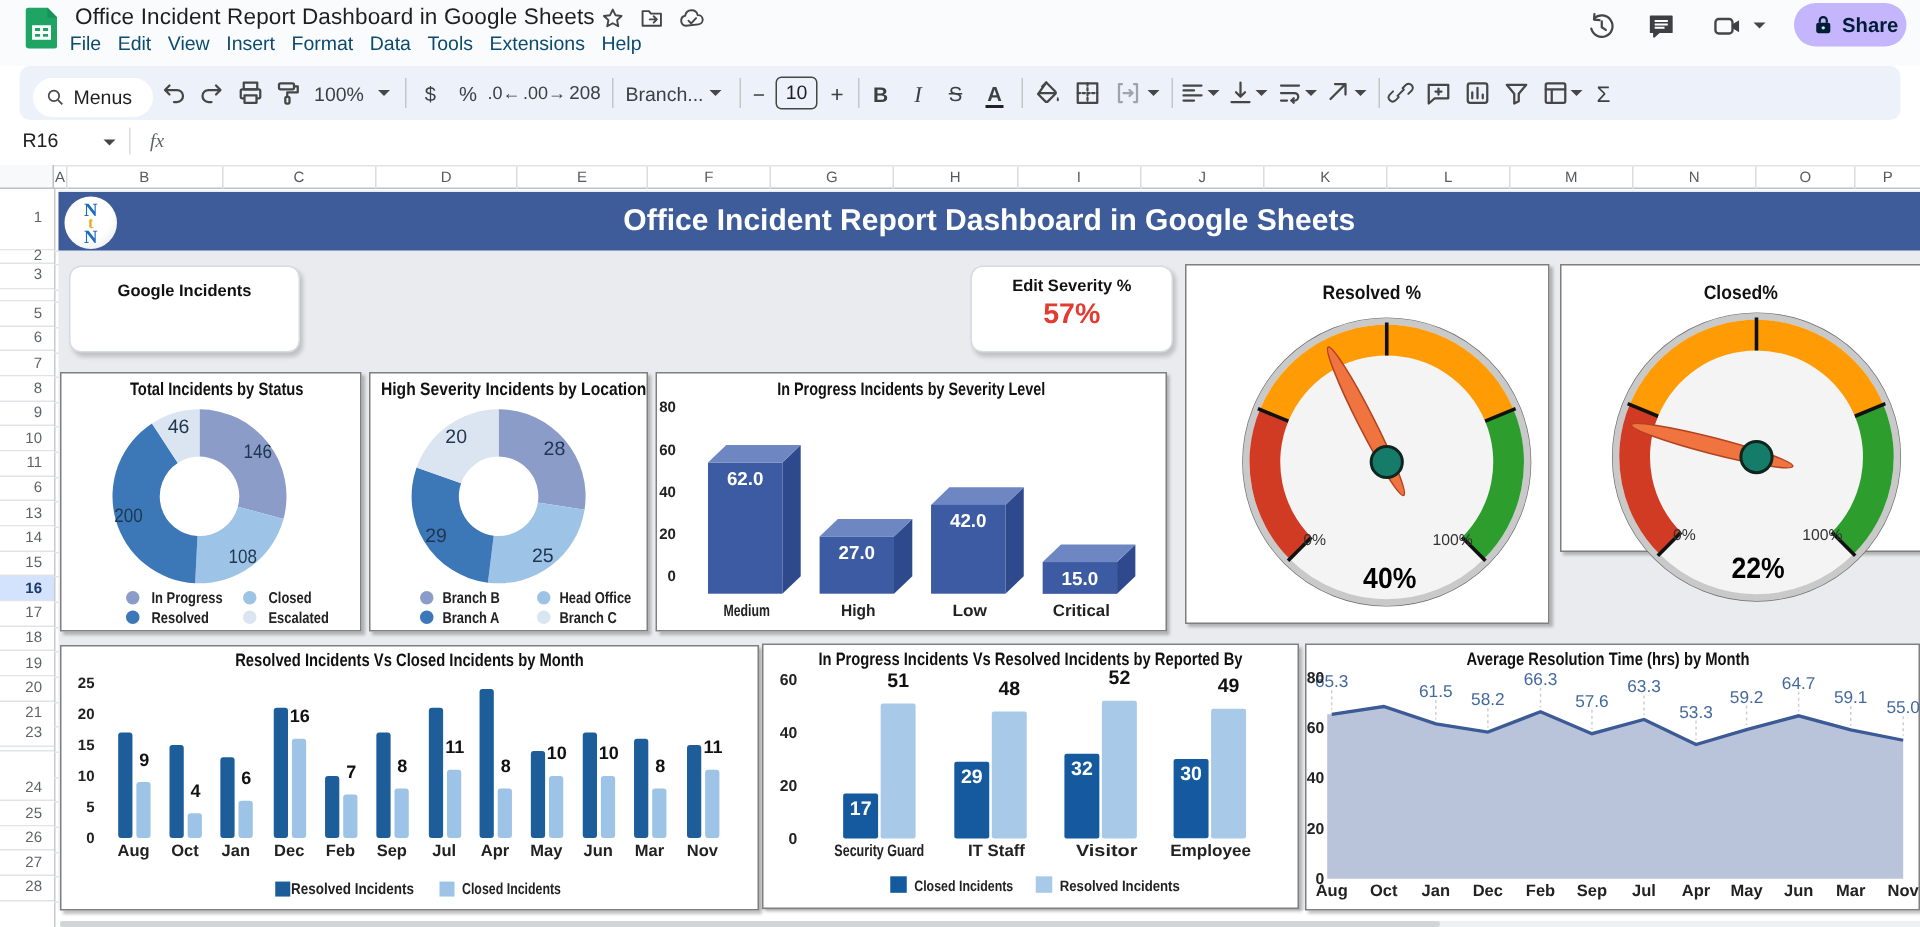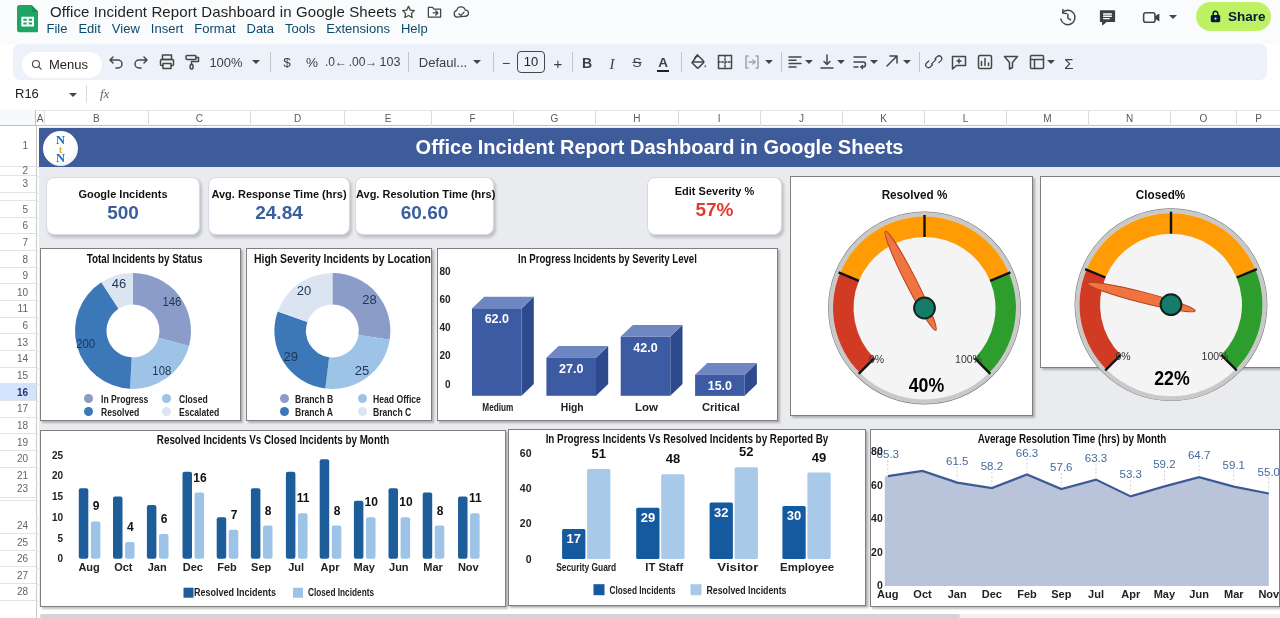--- a/index.html
+++ b/index.html
@@ -7,21 +7,21 @@
 
 #topbar { position:absolute; left:0; top:0; width:1280px; height:44px; background:#f9fbfd; }
 #sheeticon { position:absolute; left:16.9px; top:5.3px; width:21.4px; height:27.4px; }
 #doctitle { position:absolute; left:50px; top:3px; font-size:15px; color:#1f1f1f; letter-spacing:0.1px; }
 .tbi { position:absolute; top:4px; width:17px; height:17px; }
 .tbi svg { width:100%; height:100%; }
 #menubar { position:absolute; left:41px; top:21px; height:18px; font-size:13px; color:#0c4a6e;text-align:right; }
 .mi { padding:0 5.5px; }
 .rti { position:absolute; top:7px; width:21px; height:21px; }
 .rti svg { width:100%; height:100%; }
-#share { position:absolute; left:1196px; top:2px; width:75px; height:29px; background:#bef264; border-radius:15px;text-align:center; }
+#share { position:absolute; left:1196px; top:2px; width:75px; height:29px; background:#c4b5fd; border-radius:15px;text-align:center; }
 #share span { position:absolute; left:32px; top:7px; font-size:13.5px; font-weight:bold; color:#001d35; }
 #share svg { position:absolute; left:12px; top:7px; width:15px; height:15px; }
 
 #toolbar { position:absolute; left:13px; top:44px; width:1254px; height:36px; background:#edf2fa; border-radius:7px; }
 #menuspill { position:absolute; left:9px; top:8px; width:80px; height:26px; background:#fff; border-radius:13px; }
 #menuspill svg { position:absolute; left:8px; top:5.5px; width:14px; height:14px; }
 #menuspill span { position:absolute; left:27px; top:5px; font-size:13px; color:#1f1f1f; }
 .ti { position:absolute; top:8px; height:20px; }
 .ti svg { width:100%; height:100%; }
 .ttx { position:absolute; top:11px; height:18px; text-align:center; color:#3c4043; }
@@ -134,23 +134,23 @@
           <path d="M14,5.5 h2.5 v4 h-7 v3" stroke="#444746" stroke-width="1.5" fill="none" stroke-linecap="round" stroke-linejoin="round"></path>
           <rect x="8.2" y="12.5" width="2.8" height="4.5" rx="1" stroke="#444746" stroke-width="1.5" fill="none" stroke-linecap="round" stroke-linejoin="round"></rect>
         </svg></div>
       <div class="ttx" style="left:191px;width:44px;font-size:13px">100%</div>
       <div class="caret" style="left:239px"></div>
       <div class="sep" style="left:257px"></div>
       <div class="ttx" style="left:264px;width:20px;font-size:13.5px">$</div>
       <div class="ttx" style="left:287px;width:24px;font-size:13.5px">%</div>
       <div class="ttx" style="left:308px;width:30px;font-size:12px">.0←</div>
       <div class="ttx" style="left:333px;width:34px;font-size:12px">.00→</div>
-      <div class="ttx" style="left:362px;width:30px;font-size:12.5px">103</div>
+      <div class="ttx" style="left:362px;width:30px;font-size:12.5px">208</div>
       <div class="sep" style="left:395px"></div>
-      <div class="ttx" style="left:400px;width:60px;font-size:13px">Defaul...</div>
+      <div class="ttx" style="left:400px;width:60px;font-size:13px">Branch...</div>
       <div class="caret" style="left:460px"></div>
       <div class="sep" style="left:480px"></div>
       <div class="ttx" style="left:483px;width:20px;font-size:14px">−</div>
       <div class="fsbox">10</div>
       <div class="ttx" style="left:535px;width:20px;font-size:15px">+</div>
       <div class="sep" style="left:559px"></div>
       <div class="ttx" style="left:564px;width:20px;font-size:14px"><b>B</b></div>
       <div class="ttx" style="left:589px;width:20px;font-size:15px"><i style="font-family:'Liberation Serif',serif">I</i></div>
       <div class="ttx" style="left:614px;width:20px;font-size:13.5px"><s>S</s></div>
       <div class="ttx" style="left:639px;width:22px;font-size:13.5px"><span style="border-bottom:2.5px solid #202124;padding:0 1px"><b>A</b></span></div>
@@ -356,29 +356,20 @@
  <div id="banner">
         <div class="t">Office Incident Report Dashboard in Google Sheets</div>
         <div id="logo">
           <div style="margin-top:4.5px">N</div>
           <div class="g">t</div>
           <div>N</div>
         </div>
       </div>
  <div class="card" style="left:7px;width:154px">
         <div class="h">Google Incidents</div>
-        <div class="v">500</div>
-      </div>
- <div class="card" style="left:169px;width:142px">
-        <div class="h">Avg. Response Time (hrs)</div>
-        <div class="v">24.84</div>
-      </div>
- <div class="card" style="left:316px;width:139px">
-        <div class="h">Avg. Resolution Time (hrs)</div>
-        <div class="v">60.60</div>
       </div>
  <div class="card" style="left:608px;width:135px">
         <div class="h" style="margin-top:7px">Edit Severity %</div>
         <div class="v" style="color:#e23b31">57%</div>
       </div>
  <div class="panel" style="left:751px;top:49.3px;width:243px;height:240px">
         <div class="pt" style="top:10px;left:3px;font-size:13px;transform:scaleX(0.9)">Resolved %</div>
         <svg width="243" height="240" viewBox="0 0 243 240">
           <circle cx="133.5" cy="131" r="95.7" fill="#f4f4f4" stroke="#6e6e6e" stroke-width="1.4"></circle>
           <circle cx="133.5" cy="131" r="93.7" fill="none" stroke="#c9c9c9" stroke-width="4.5"></circle>

